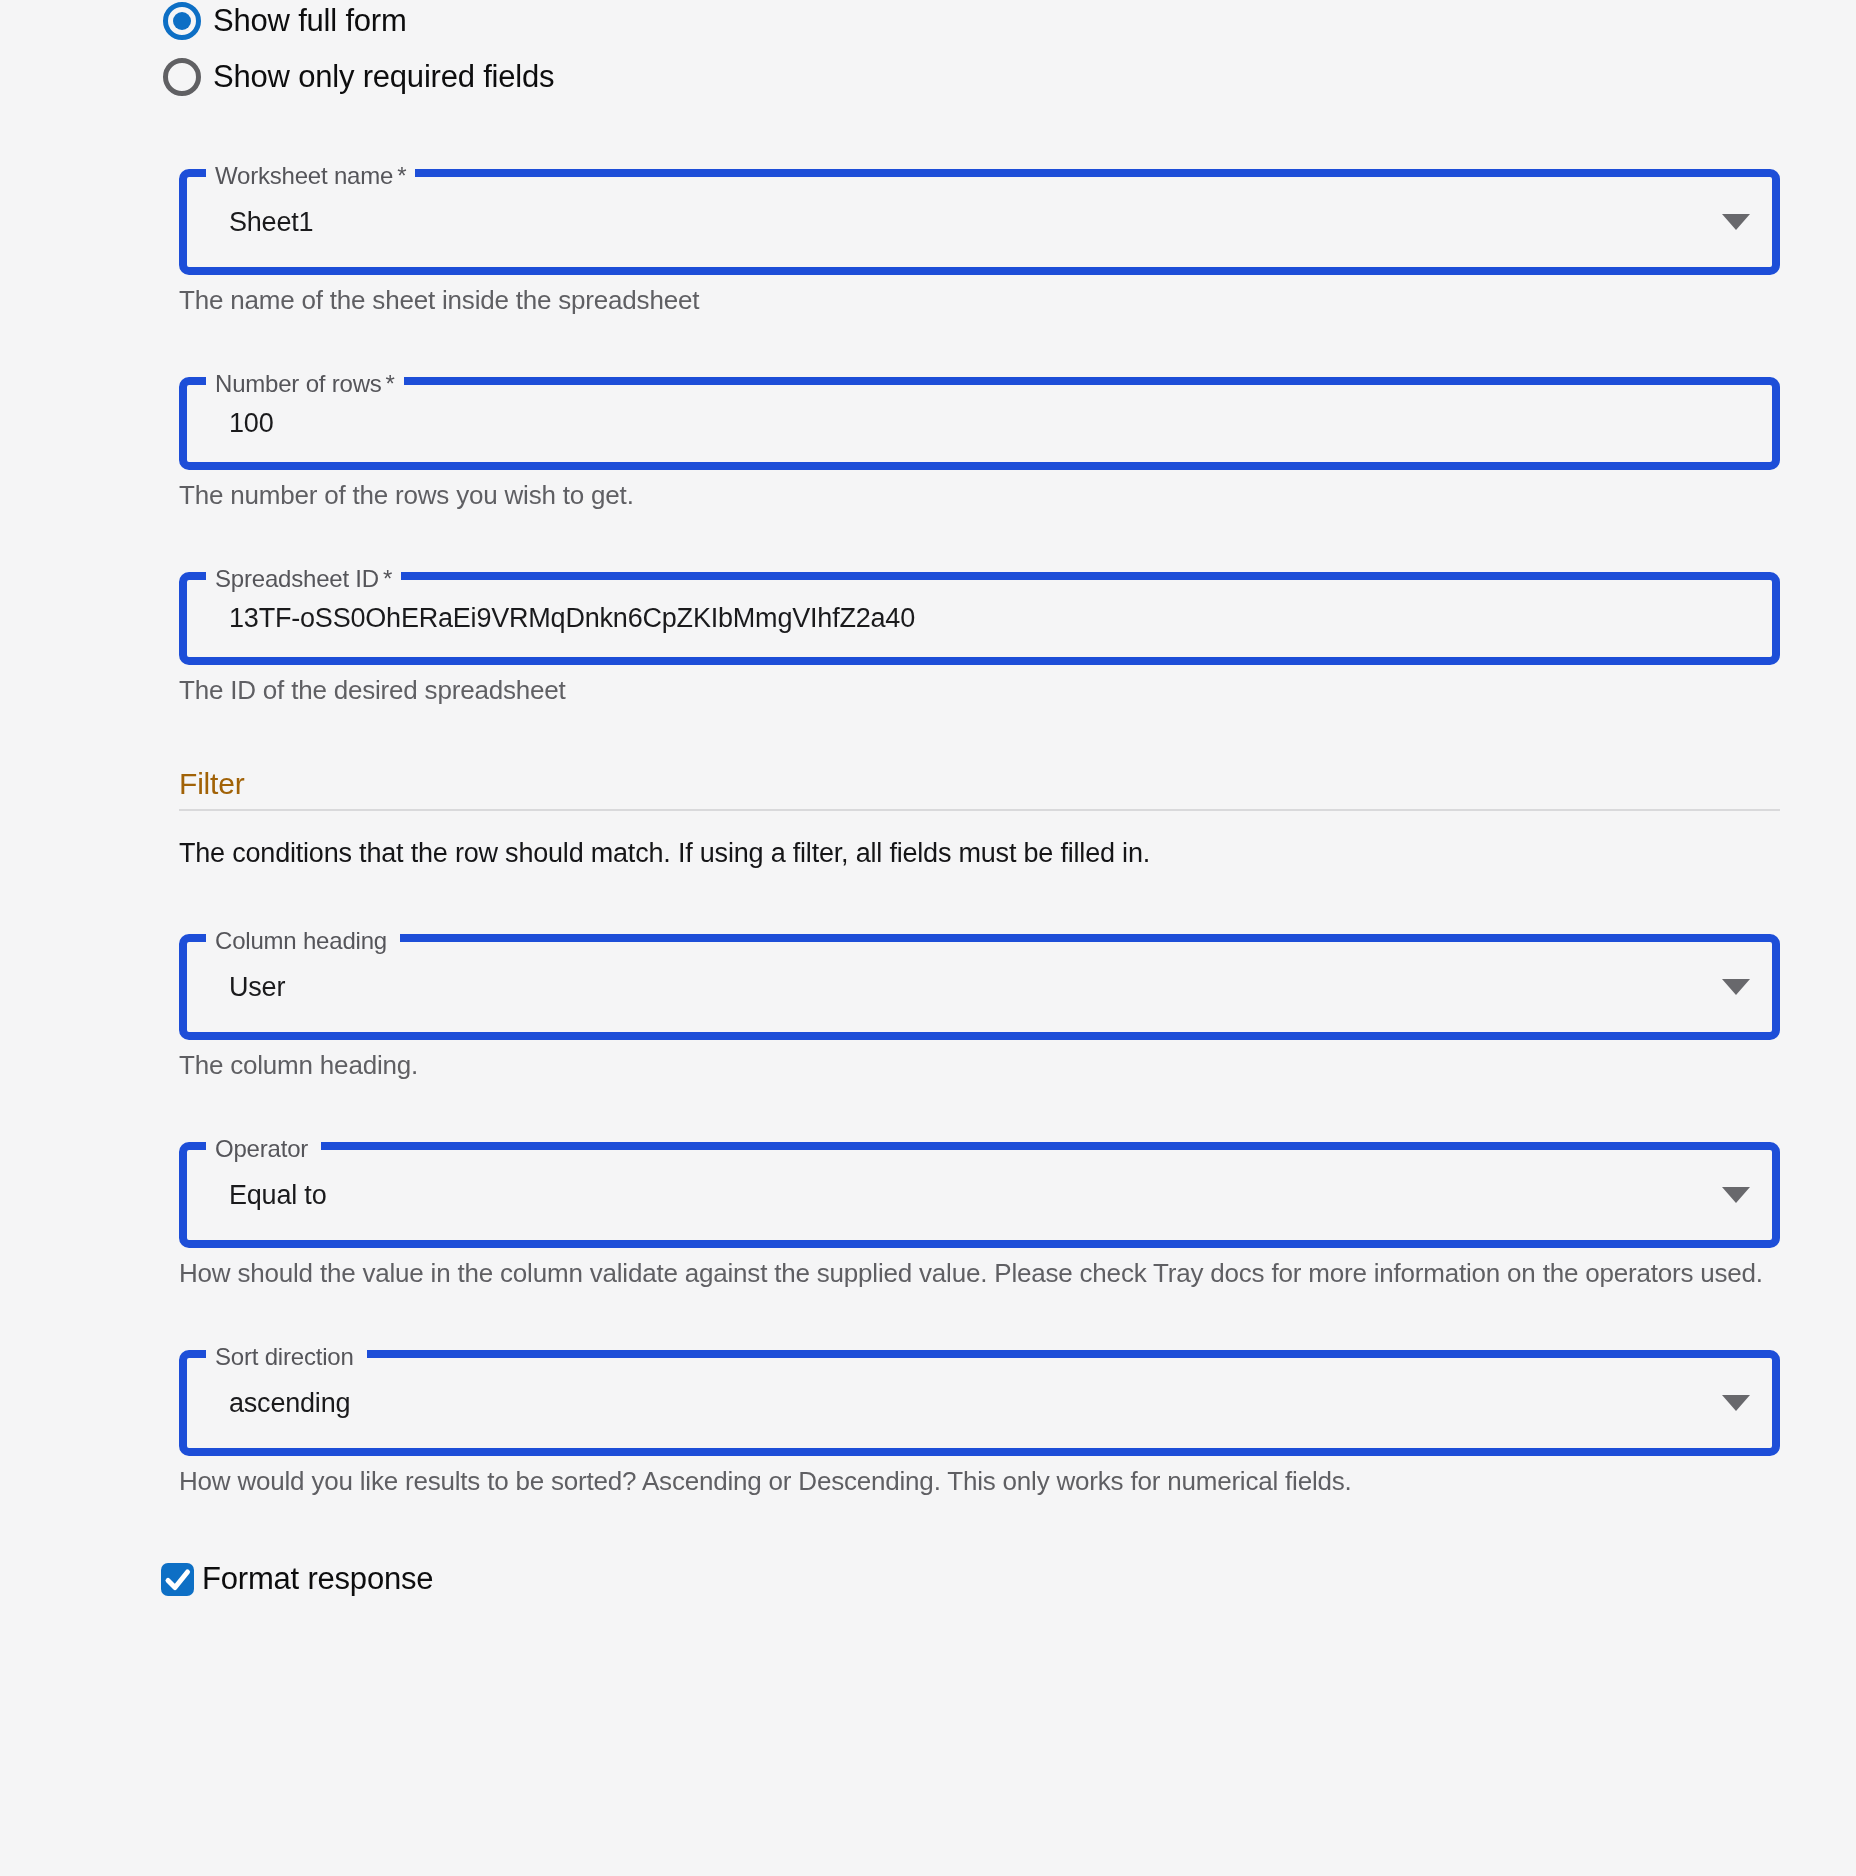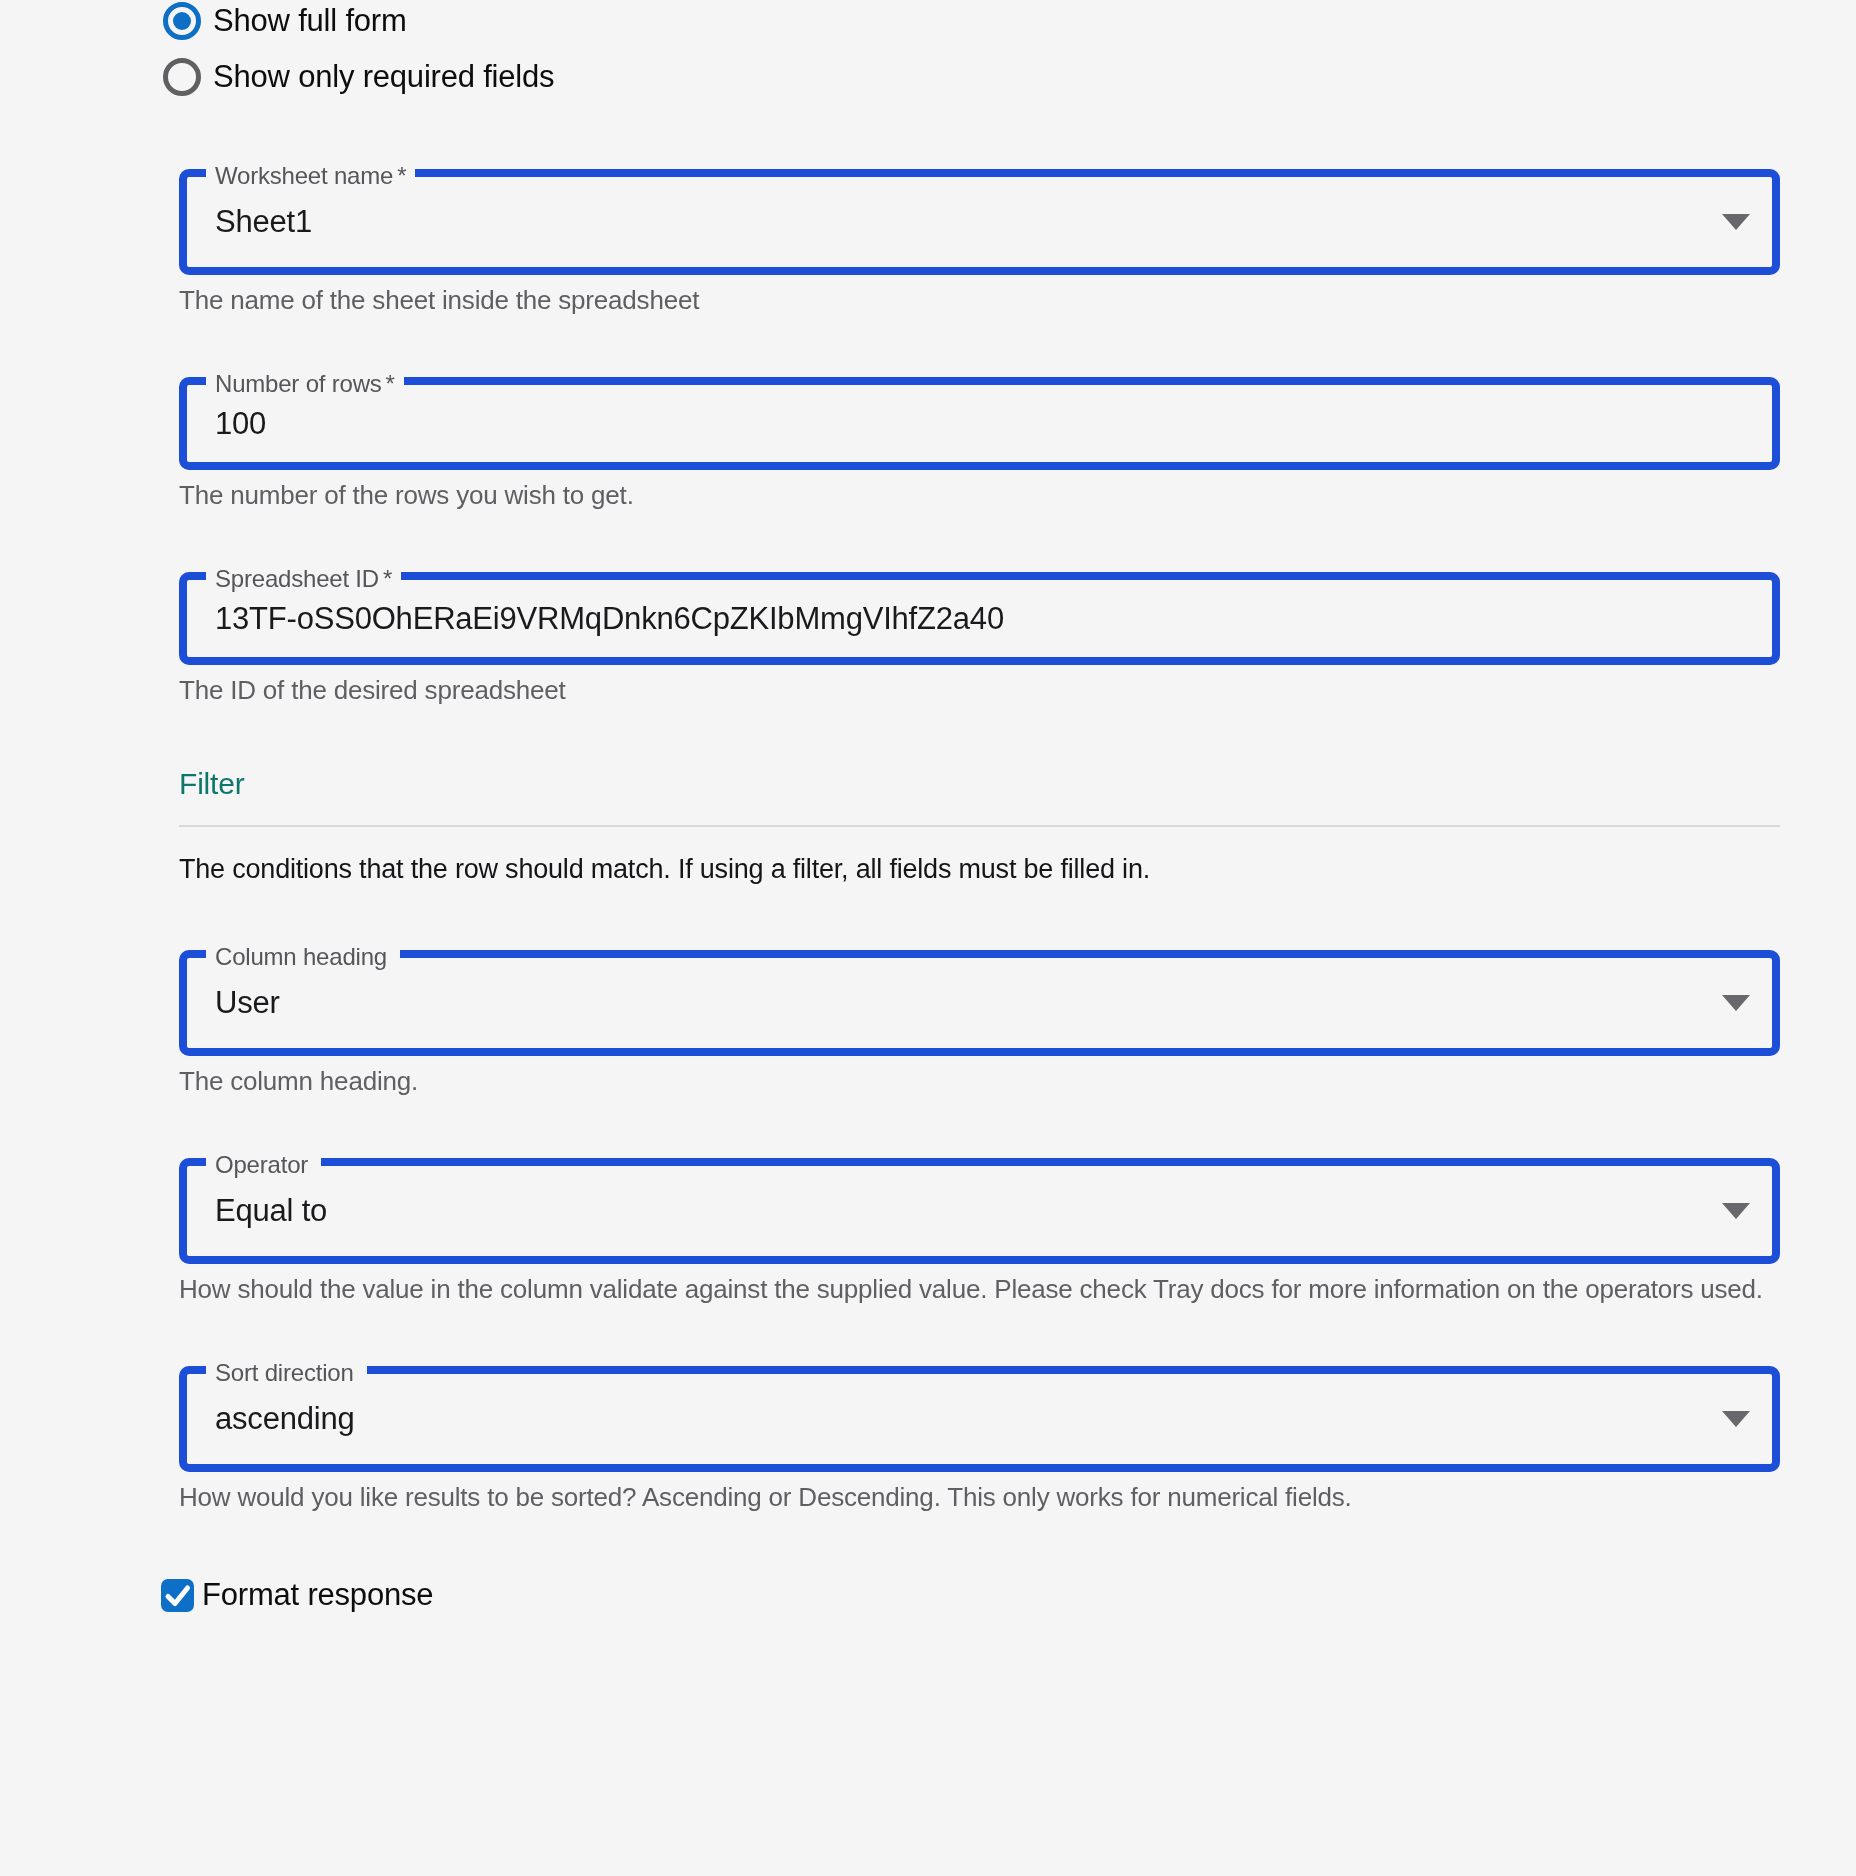--- a/index.html
+++ b/index.html
@@ -44,39 +44,39 @@
   .field-box.input  { height:93px;  cursor:text; }
 
   .float-label {
     position:absolute; top:-15px; left:19px;
     background:#f5f5f6; padding:0 9px;
     font-size:24px; line-height:1.2; color:#55555a;
     white-space:nowrap;
   }
   .req { margin-left:4px; }
 
-  .value { padding-left:28px; font-size:31px; color:#1a1a1c; white-space:nowrap; }
+  .value { padding-left:42px; font-size:27px; color:#1a1a1c; white-space:nowrap; }
 
   .arrow {
     position:absolute; right:22px; top:50%; margin-top:-8px;
     width:0; height:0;
     border-left:14px solid transparent;
     border-right:14px solid transparent;
     border-top:16px solid #68686c;
   }
 
   .helper {
     margin-top:10px; font-size:26px; line-height:30px;
     color:#5f5f63; white-space:nowrap;
   }
 
   
   .section-title {
-    margin-top:4px; font-size:30px; line-height:34px; color:#0f766e;
-    padding-bottom:24px; border-bottom:2px solid #d9d9db;
+    margin-top:4px; font-size:30px; line-height:34px; color:#a16207;
+    padding-bottom:8px; border-bottom:2px solid #d9d9db;
   }
   .section-desc { margin-top:26px; font-size:27px; line-height:32px; color:#151517; white-space:nowrap; }
   .section-desc + .field-group { margin-top:65px; }
 
   
   .checkbox-row { display:flex; align-items:center; margin:13px 0 0 161px; height:42px; cursor:pointer; }
   .checkbox {
     width:33px; height:33px; border-radius:7px;
     background:var(--accent); flex:0 0 auto;
     display:flex; align-items:center; justify-content:center;

